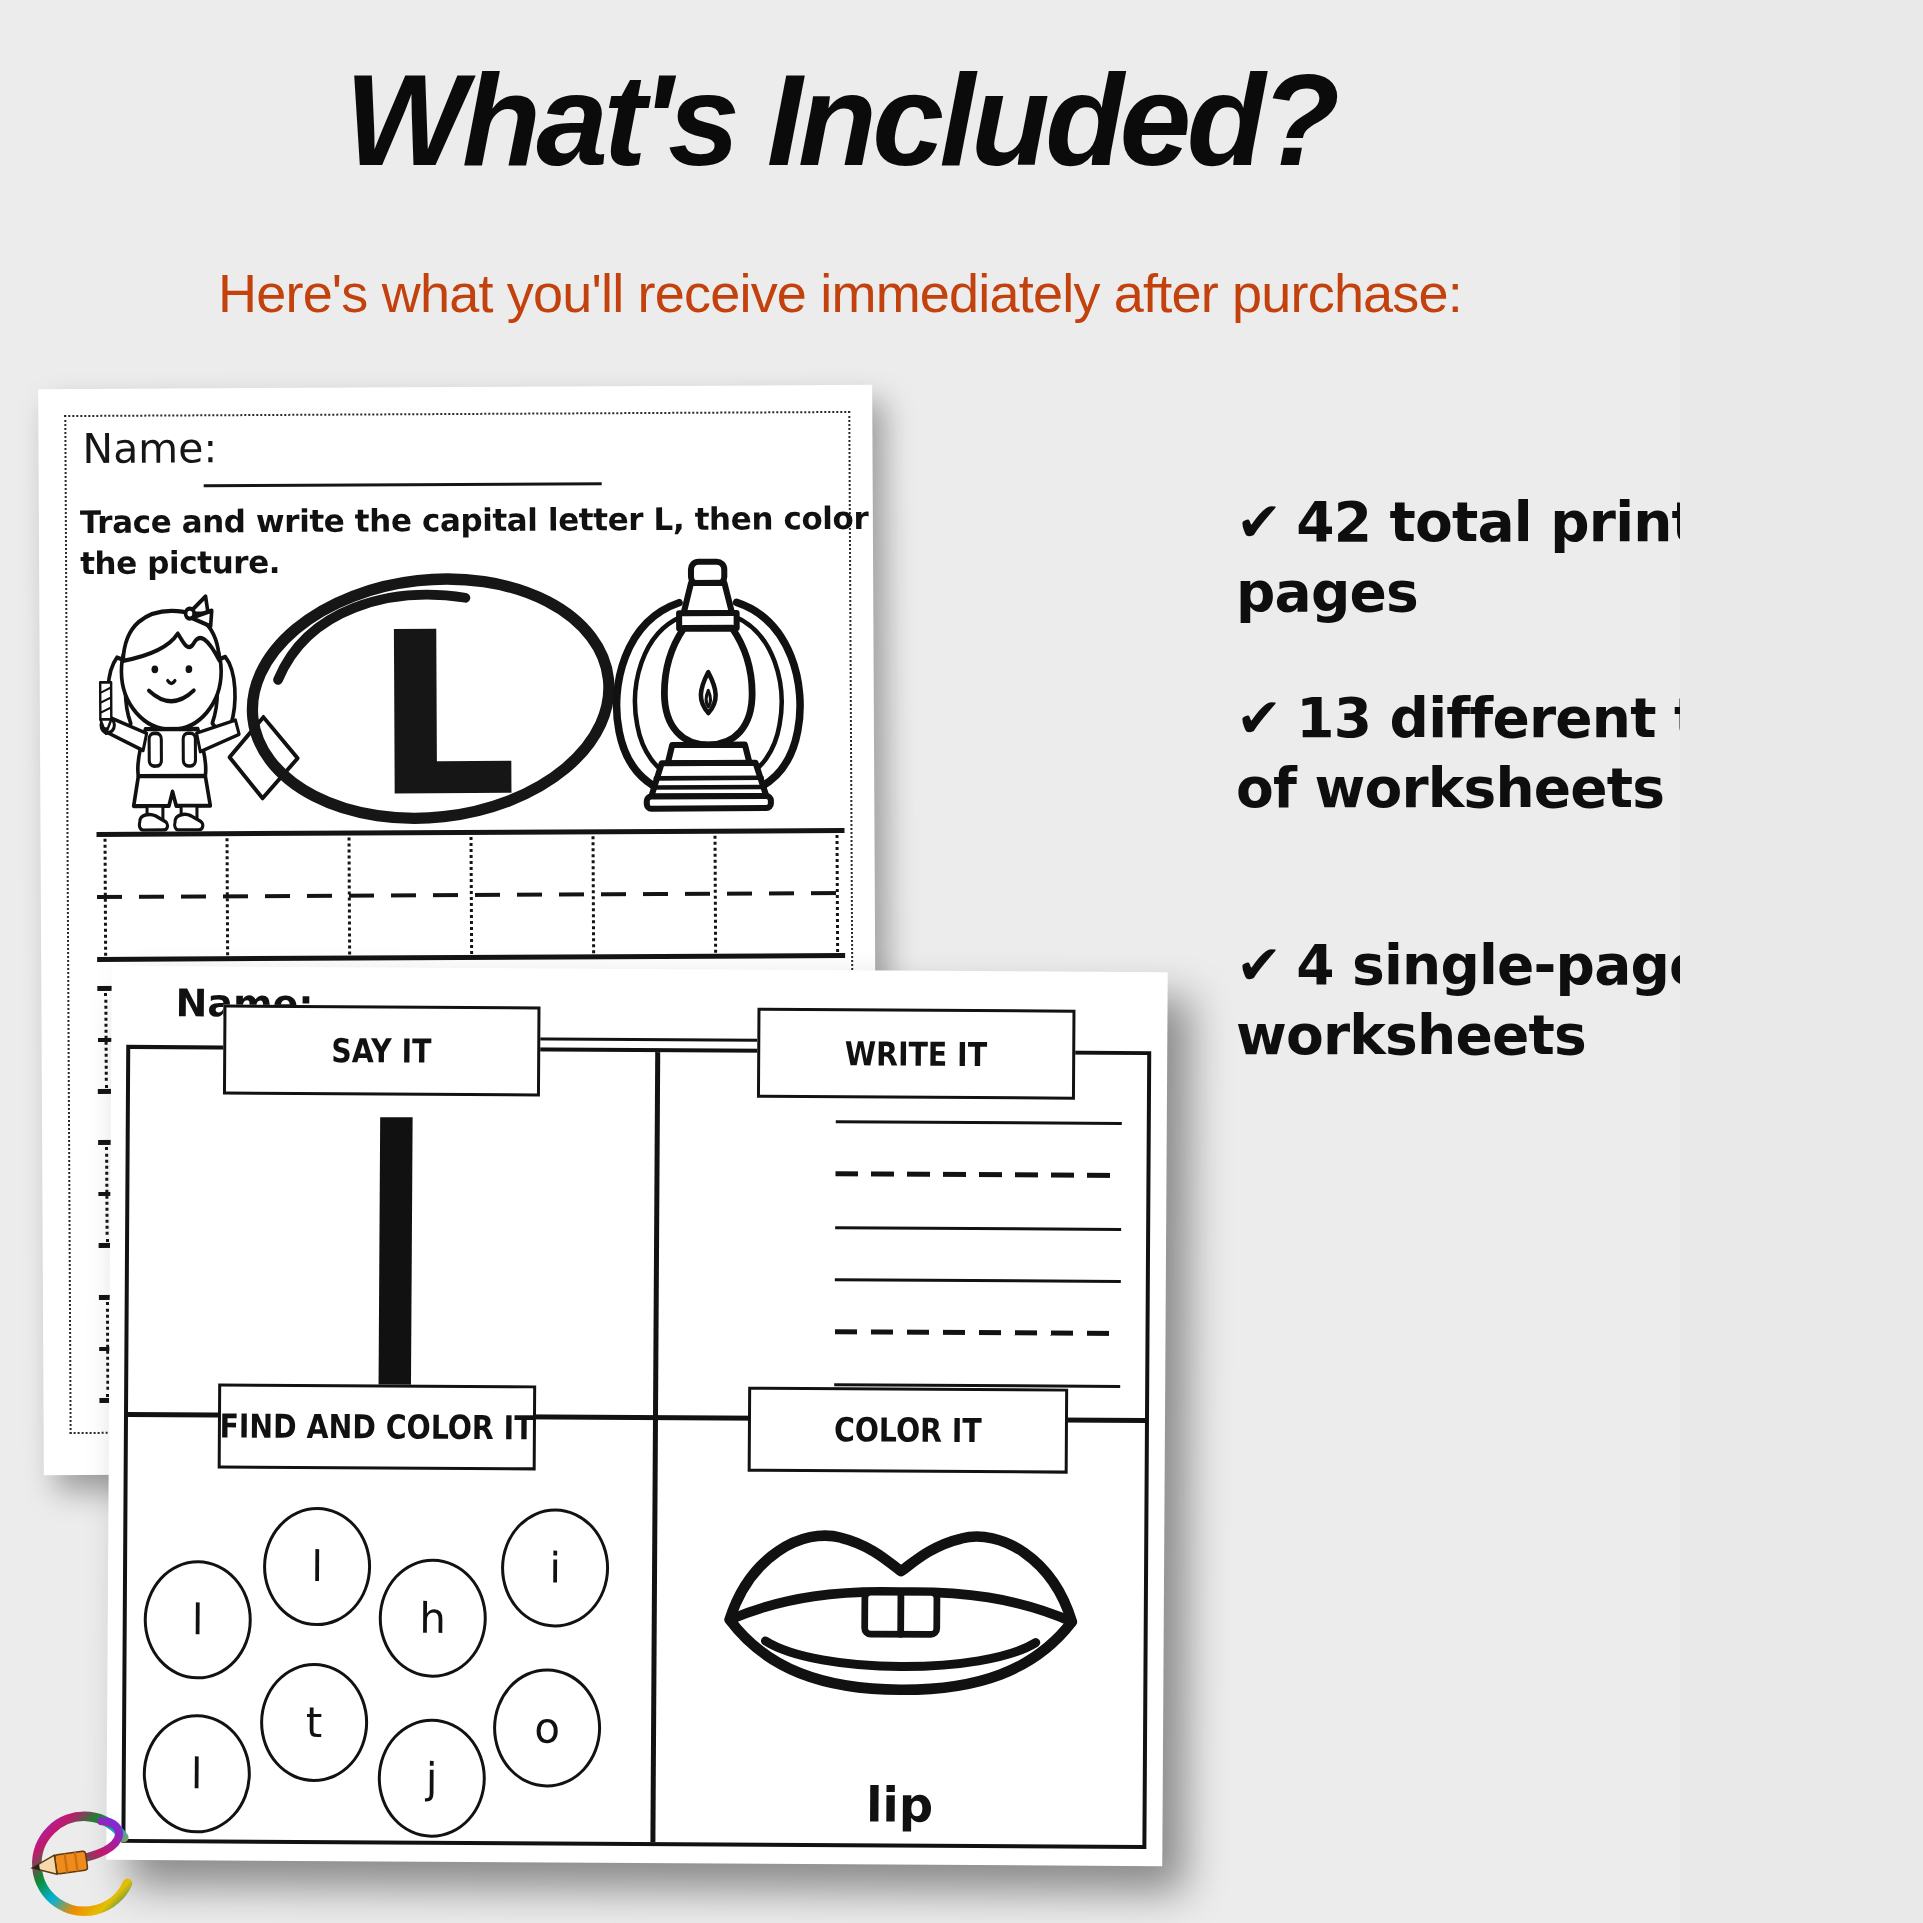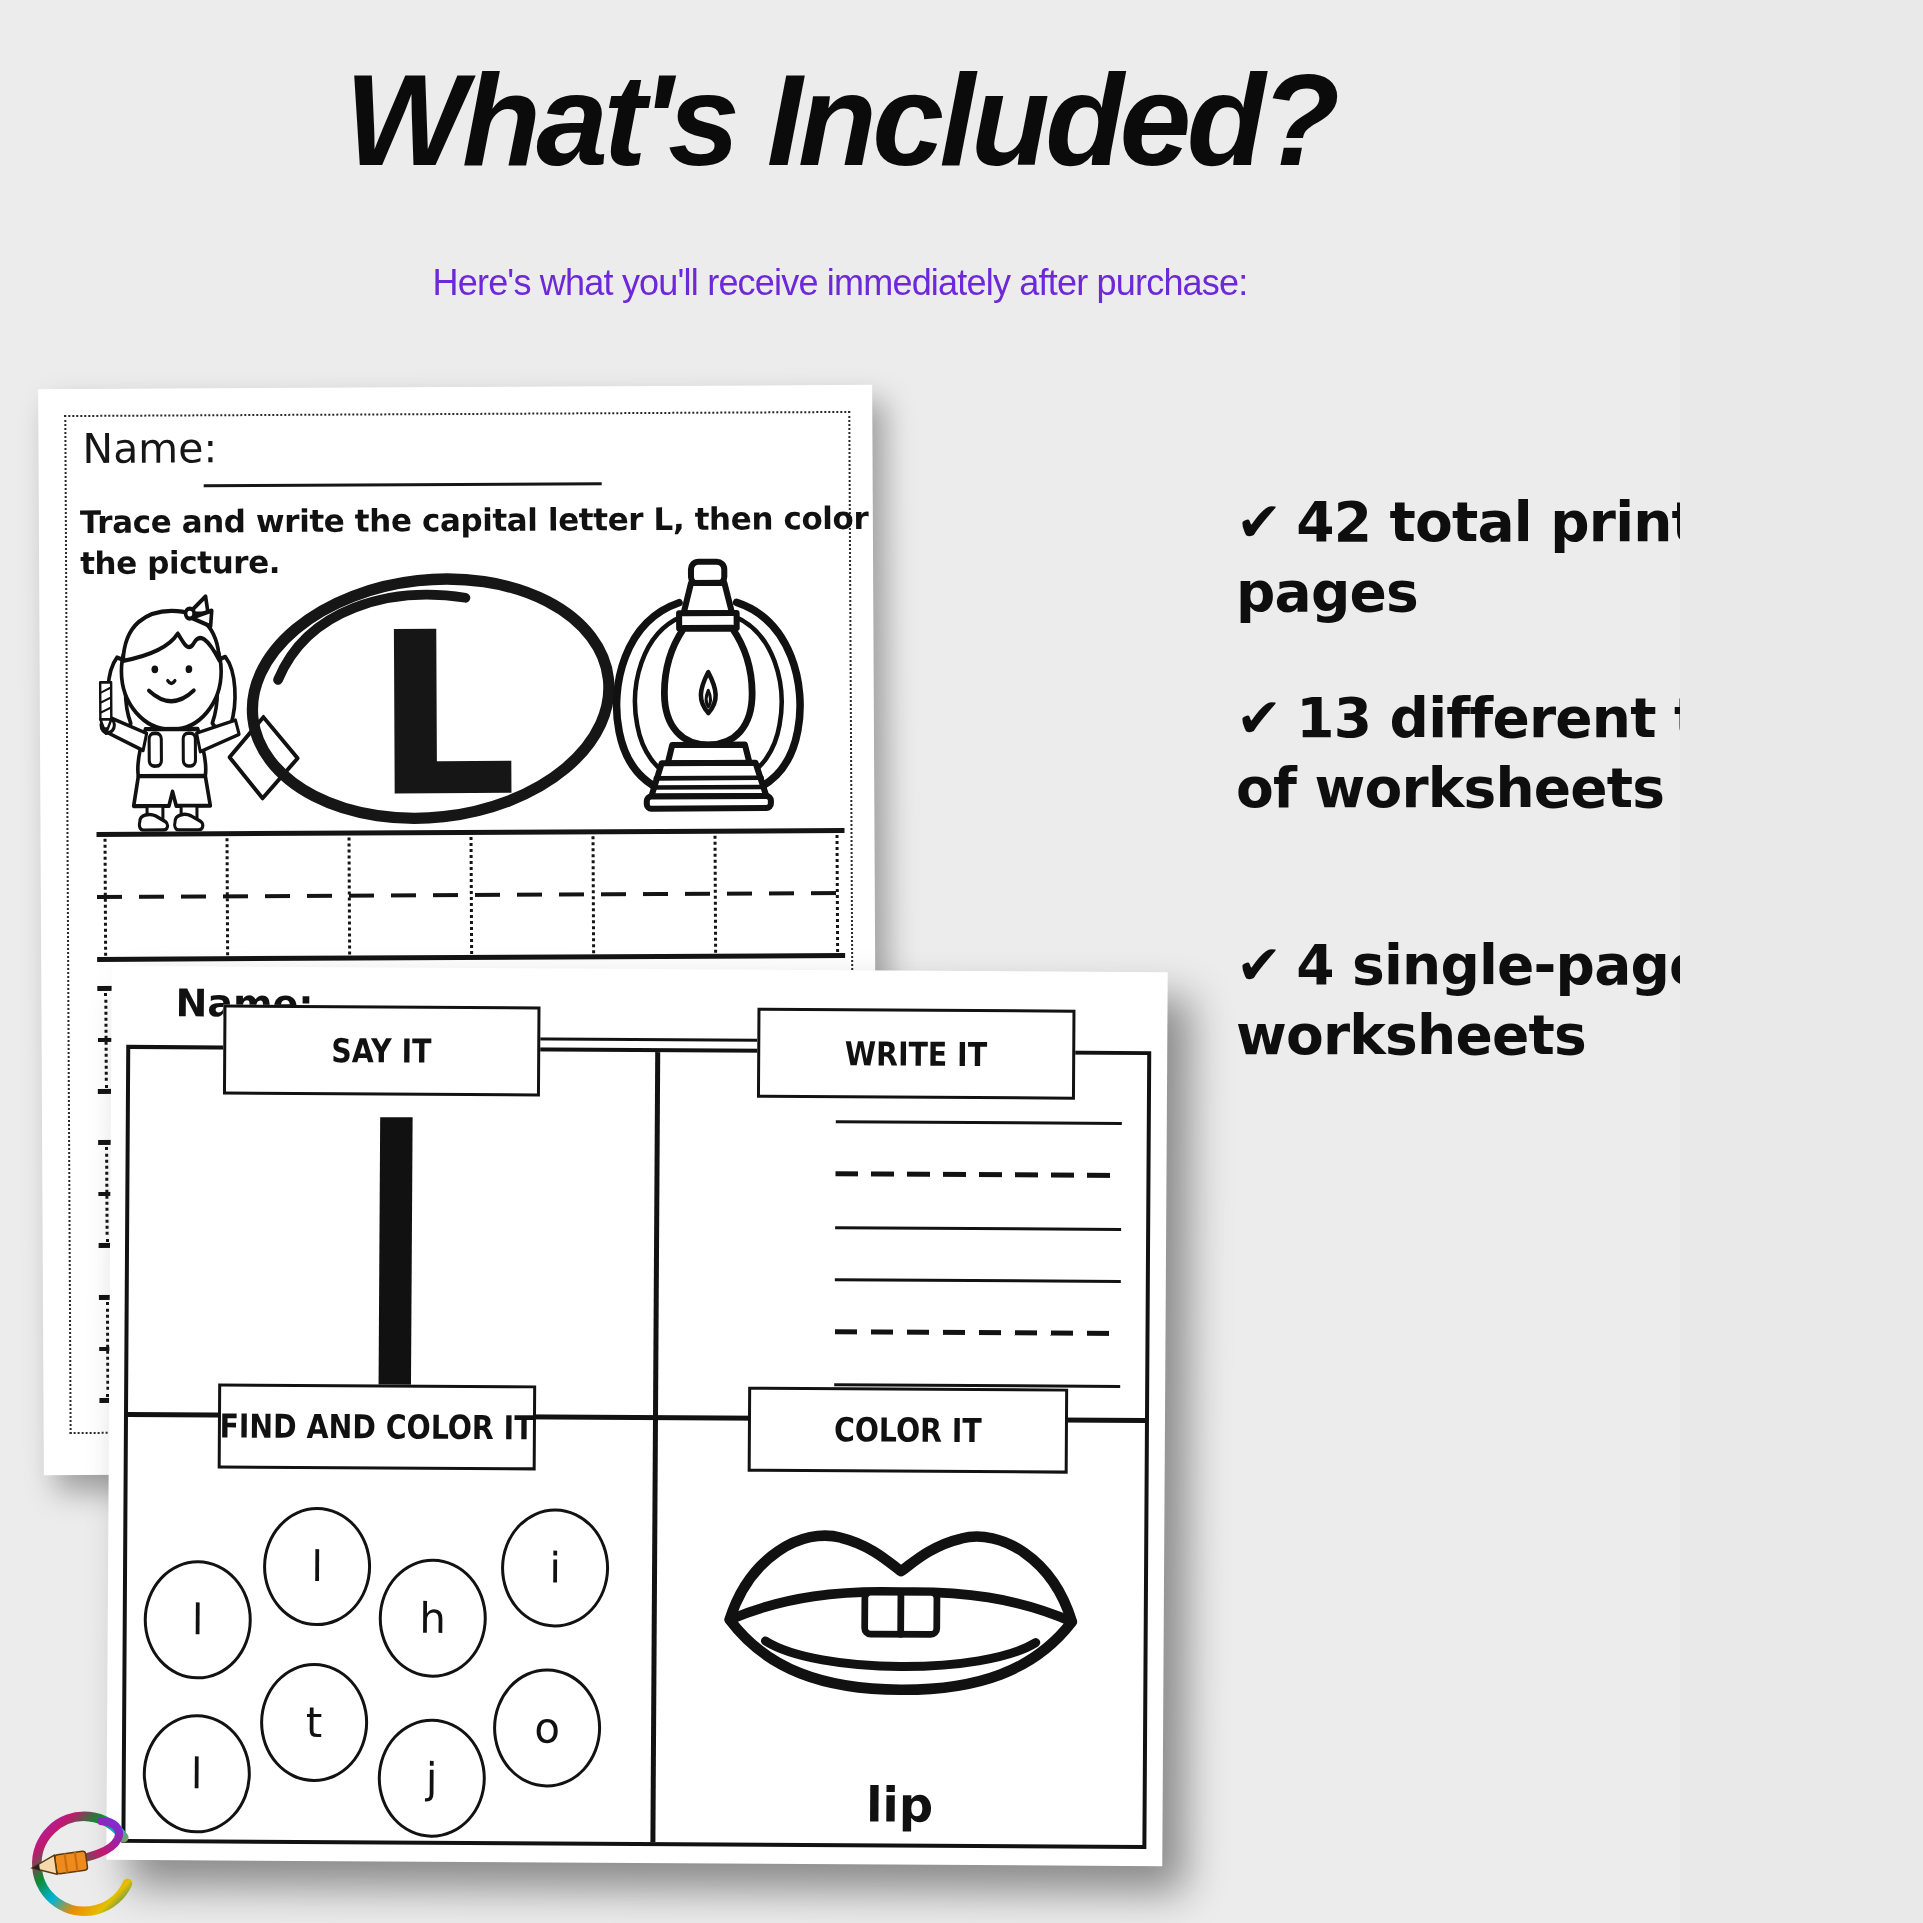--- a/index.html
+++ b/index.html
@@ -3,21 +3,21 @@
 <meta charset="utf-8">
 <style>
   html,body{margin:0;padding:0;background:#e9e9e9}
   #canvas{position:relative;width:1680px;height:1924px;background:#ececec;overflow:hidden;
           font-family:"DejaVu Sans",sans-serif;color:#111}
 
   .hero-title{position:absolute;left:0;right:0;top:53px;text-align:center;
     font-family:"Liberation Sans",sans-serif;font-style:italic;font-weight:bold;
     font-size:129px;line-height:1.05;letter-spacing:-4.5px;color:#0b0b0b}
   .hero-subtitle{position:absolute;left:0;right:0;top:262px;text-align:center;
-    font-family:"Liberation Sans",sans-serif;font-size:36px;letter-spacing:-0.8px;color:#6d28d9}
+    font-family:"Liberation Sans",sans-serif;font-size:54px;letter-spacing:-0.8px;color:#c2410c}
 
   .page{position:absolute;background:#fff}
   #backPage{left:41px;top:387px;width:834px;height:1086px;transform:rotate(-.3deg);
     box-shadow:12px 16.5px 30px rgba(0,0,0,.34)}
   #frontPage{left:109px;top:969px;width:1056px;height:894px;transform:rotate(.35deg);z-index:5;
     box-shadow:22.5px 25.6px 41px rgba(0,0,0,.42)}
 
   .dotborder{position:absolute;inset:26px 22.5px 41px 26px;border:2.3px dotted #2a2a2a}
 
   .bw-name{position:absolute;left:44px;top:36px;font-size:41px;font-weight:400;color:#161616}

